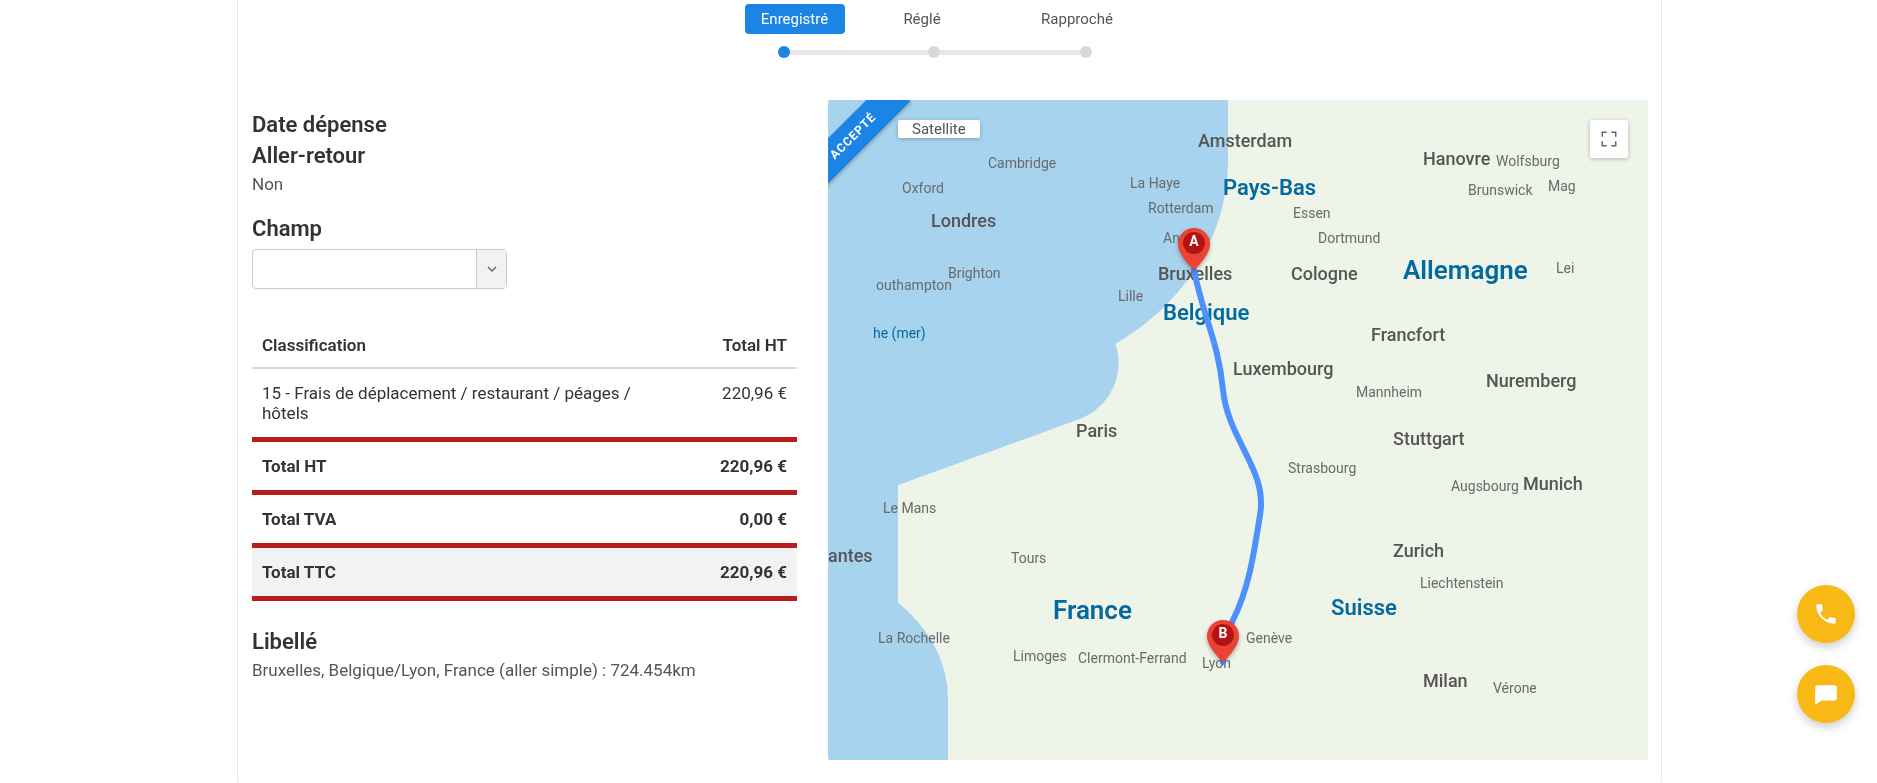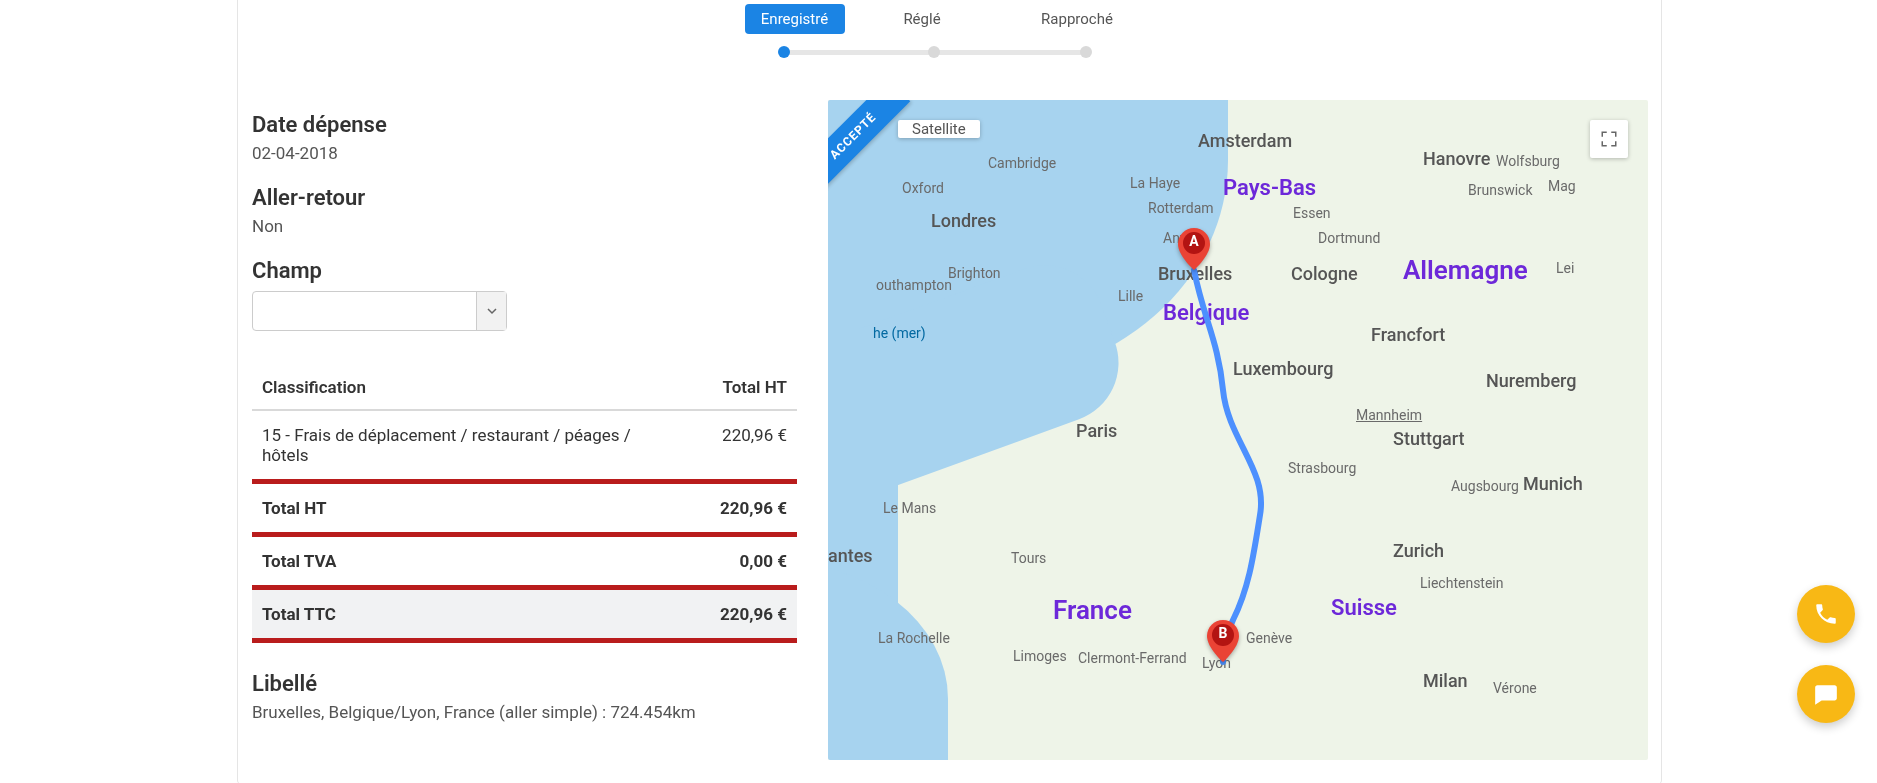--- a/index.html
+++ b/index.html
@@ -208,21 +208,21 @@
     }
     .map-fullscreen svg { width: 18px; height: 18px; }
 
     .city {
       position: absolute;
       font-size: 14px;
       color: #6a6a6a;
       white-space: nowrap;
     }
     .city.big { font-size: 18px; color: #555; font-weight: 500; }
-    .city.country { font-size: 22px; font-weight: 600; color: #6d28d9; text-align: right; }
+    .city.country { font-size: 22px; font-weight: 600; color: #0369a1; text-align: right; }
     .city.water { color: #0369a1; font-size: 14px; }
 
     .route {
       position: absolute;
       inset: 0;
       pointer-events: none;
     }
     .marker {
       position: absolute;
       width: 32px; height: 42px;
@@ -268,21 +268,20 @@
     <div class="step-track">
       <div class="track-line"></div>
       <div class="track-dot active d1"></div>
       <div class="track-dot d2"></div>
       <div class="track-dot d3"></div>
     </div>
   </div>
 
   <div class="left-col">
     <div class="field-label">Date dépense</div>
-    <div class="field-value">02-04-2018</div>
 
     <div class="field-label">Aller-retour</div>
     <div class="field-value">Non</div>
 
     <div class="field-label">Champ</div>
     <div class="select-dropdown">
       <div class="select-body"></div>
       <div class="select-caret">
         <svg viewBox="0 0 10 10">
             <path d="M1 3 L5 7 L9 3" fill="none" stroke="currentColor" stroke-width="1.5"></path>
@@ -356,21 +355,21 @@
     <span class="city big" style="left:463px; top:163px;">Cologne</span>
     <span class="city big" style="left:595px; top:48px;">Hanovre</span>
     <span class="city" style="left:668px; top:53px;">Wolfsburg</span>
     <span class="city" style="left:640px; top:82px;">Brunswick</span>
     <span class="city" style="left:720px; top:78px;">Mag</span>
     <span class="city" style="left:728px; top:160px;">Lei</span>
     <span class="city country" style="left:575px; top:155px; font-size:26px;">Allemagne</span>
     <span class="city big" style="left:543px; top:224px;">Francfort</span>
     <span class="city big" style="left:405px; top:258px;">Luxembourg</span>
     <span class="city big" style="left:658px; top:270px;">Nuremberg</span>
-    <span class="city" style="left:528px; top:307px;text-decoration:underline;">Mannheim</span>
+    <span class="city" style="left:528px; top:284px;">Mannheim</span>
     <span class="city big" style="left:565px; top:328px;">Stuttgart</span>
     <span class="city" style="left:460px; top:360px;">Strasbourg</span>
     <span class="city" style="left:623px; top:378px;">Augsbourg</span>
     <span class="city big" style="left:695px; top:373px;">Munich</span>
     <span class="city big" style="left:565px; top:440px;">Zurich</span>
     <span class="city" style="left:592px; top:475px;">Liechtenstein</span>
     <span class="city country" style="left:503px; top:495px;">Suisse</span>
     <span class="city" style="left:418px; top:530px;">Genève</span>
     <span class="city big" style="left:595px; top:570px;">Milan</span>
     <span class="city" style="left:665px; top:580px;">Vérone</span>

